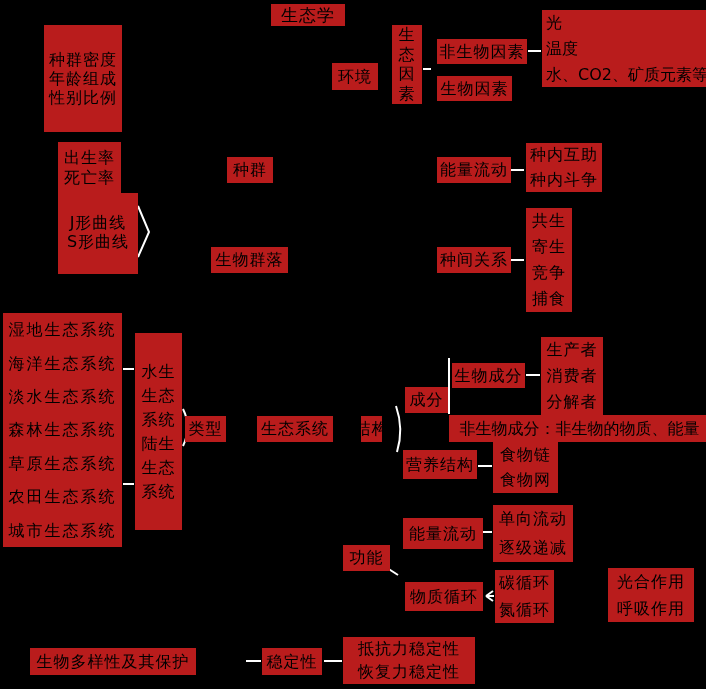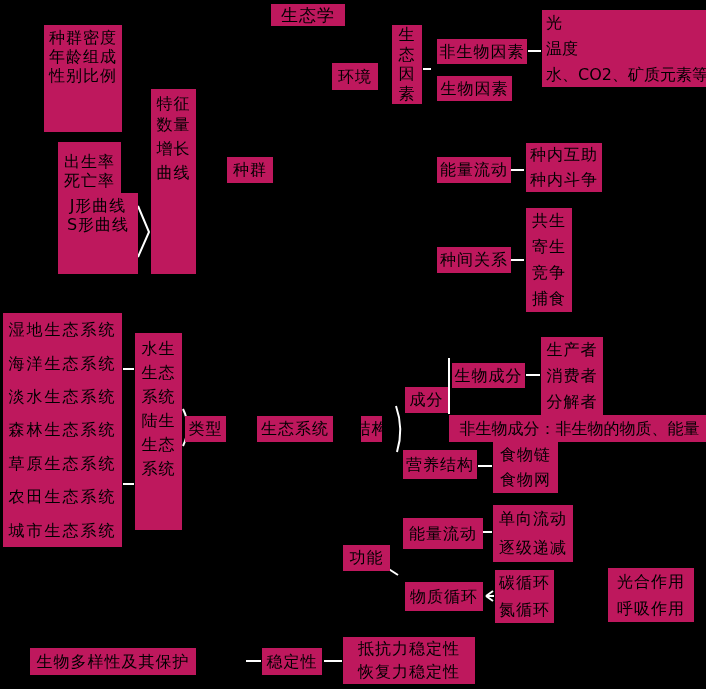--- a/index.html
+++ b/index.html
@@ -1,27 +1,27 @@
 <!DOCTYPE html>
 <html><head>
 <meta charset="utf-8">
 <style>
   html,body{margin:0;padding:0;background:#000;}
   #canvas{
     position:relative;width:706px;height:689px;background:#000;overflow:hidden;
     font-family:"DejaVu Sans",sans-serif;
   }
   .node{
-    position:absolute;background:#be185d;color:#000;box-sizing:border-box;
+    position:absolute;background:#b91c1c;color:#000;box-sizing:border-box;
     display:flex;align-items:center;justify-content:center;
     font-size:16px;line-height:1.2;text-align:center;letter-spacing:1px;
     white-space:nowrap;
   }
   .col{flex-direction:column;}
-  .between{justify-content:flex-start;}
+  .between{justify-content:center;}
   .around{justify-content:space-around;}
   .leftal{align-items:flex-start;text-align:left;padding-left:4px;}
   .connectors{position:absolute;left:0;top:0;}
 </style>
 </head>
 <body>
 
 <div id="canvas">
 
   <svg class="connectors" width="706" height="689" viewBox="0 0 706 689">
@@ -49,28 +49,20 @@
   <div class="node" style="left:271px;top:4px;width:74px;height:22px;font-size:17px">
     <span>生态学</span>
   </div>
 
   <div class="node col between" style="left:44px;top:25px;width:78px;height:107px;padding:3px 0">
     <span>种群密度</span>
     <span>年龄组成</span>
     <span>性别比例</span>
   </div>
 
-  <div class="node col between" style="left:151px;top:89px;width:45px;height:185px;padding:5px 0 12px">
-    <span>特征</span>
-    <span class="col" style="display:flex;line-height:24px">
-      <span>数量</span>
-      <span>增长</span>
-      <span>曲线</span>
-    </span>
-  </div>
 
   <div class="node col between" style="left:58px;top:142px;width:63px;height:51px;padding:10px 0">
     <span>出生率</span>
     <span>死亡率</span>
   </div>
 
   <div class="node col between" style="left:58px;top:193px;width:80px;height:81px;padding:3px 10px 6px">
     <span>J形曲线</span>
     <span>S形曲线</span>
   </div>
@@ -107,20 +99,23 @@
 
   <div class="node" style="left:437px;top:157px;width:74px;height:26px">
     <span>能量流动</span>
   </div>
 
   <div class="node col around" style="left:526px;top:143px;width:76px;height:49px;line-height:1">
     <span>种内互助</span>
     <span>种内斗争</span>
   </div>
 
+  <div class="node" style="left:211px;top:247px;width:77px;height:26px">
+    <span>生物群落</span>
+  </div>
 
   <div class="node" style="left:437px;top:247px;width:74px;height:26px">
     <span>种间关系</span>
   </div>
 
   <div class="node col around" style="left:526px;top:208px;width:46px;height:104px;line-height:1">
     <span>共生</span>
     <span>寄生</span>
     <span>竞争</span>
     <span>捕食</span>

